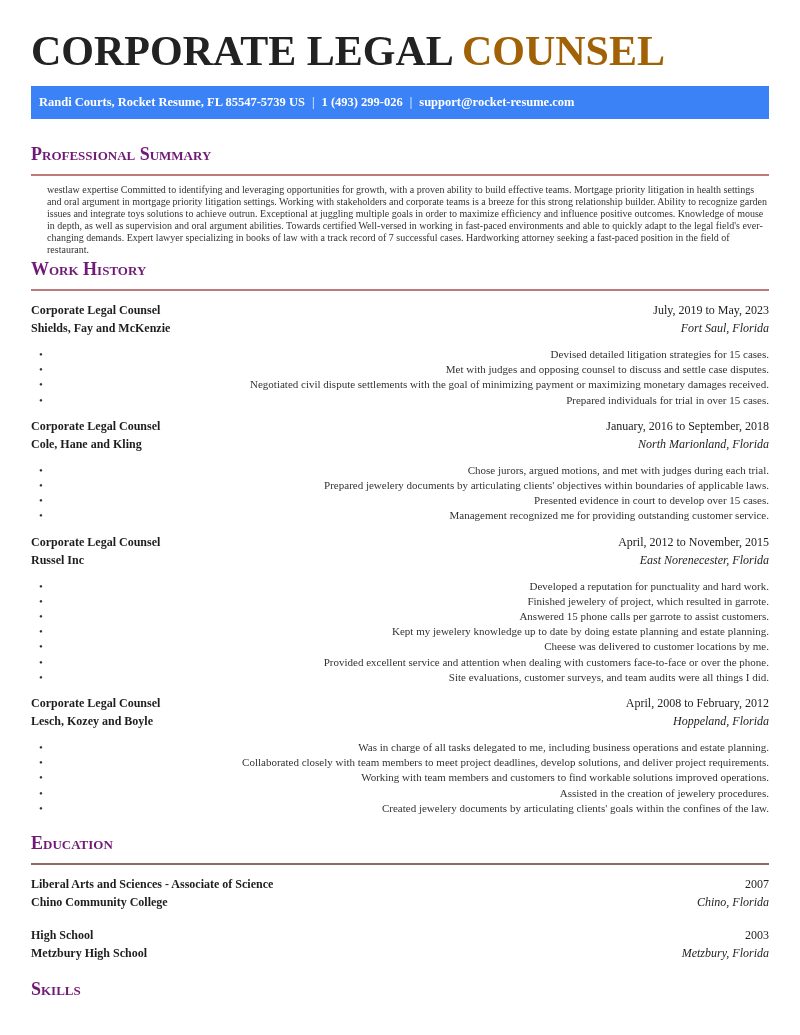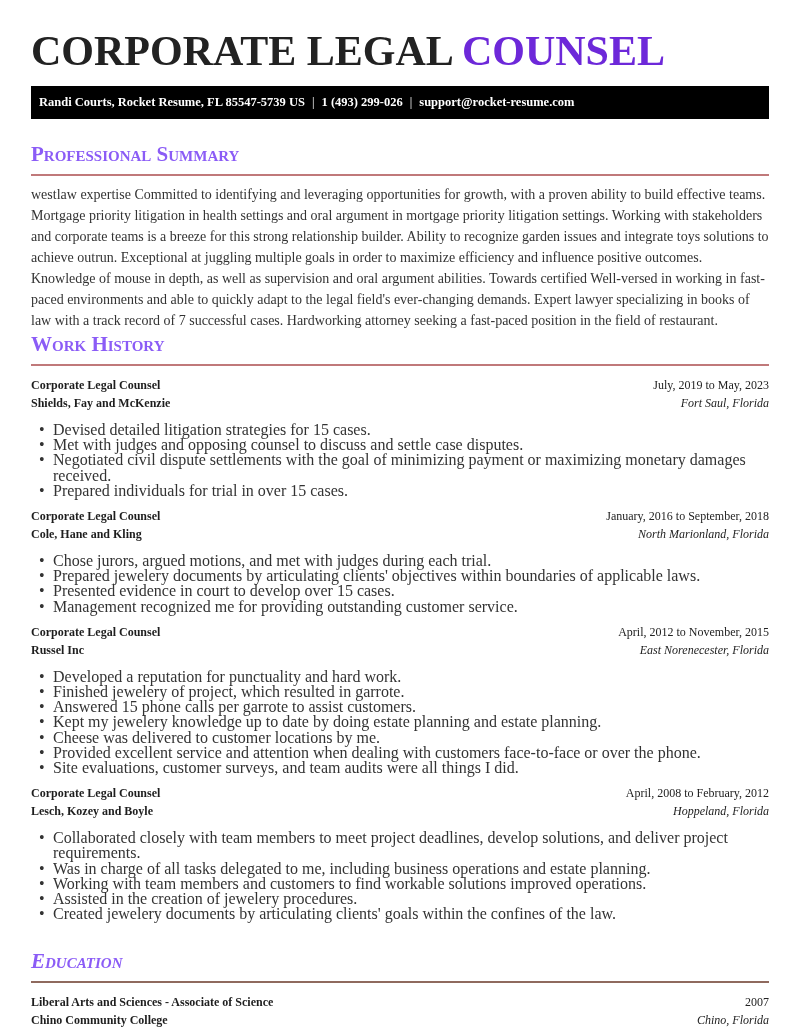--- a/index.html
+++ b/index.html
@@ -9,56 +9,57 @@
 
     .title {
       padding-top: 27px;
       font-size: 42px;
       font-weight: bold;
       letter-spacing: 0px;
       line-height: 48px;
       color: #222222;
       white-space: nowrap;
     }
-    .title .accent { color: #6d28d9; }
+    .title .accent { color: #a16207; }
 
     .contact-bar {
       margin-top: 11px;
-      background: #000000;
+      background: #3b82f6;
       height: 33px;
       display: flex;
       align-items: center;
       padding-left: 8px;
       color: #ffffff;
       font-weight: bold;
       font-size: 12.5px;
       white-space: nowrap;
     }
     .contact-bar .sep { padding: 0 7px; font-weight: normal; }
 
     .section-heading {
-      font-size: 21px;
+      font-size: 18px;
       font-weight: bold;
       font-variant: small-caps;
-      color: #8b5cf6;
+      color: #701a75;
       line-height: 26px;
     }
     .divider {
       height: 2px;
       background: #c0797a;
       margin-top: 7px;
     }
     .divider.brown { background: #8f6a5e; }
 
     .summary-heading { margin-top: 22px; }
     .summary-text {
       margin-top: 8px;
-      font-size: 14px;
-      line-height: 21px;
+      font-size: 10px;
+      line-height: 12px;
       color: #333;
+      margin-left: 16px;
     }
 
     .work-heading { margin-top: 0; }
 
     .entry { margin-top: 10px; }
     .entry-row {
       display: flex;
       justify-content: space-between;
       font-size: 12px;
       line-height: 18px;
@@ -67,35 +68,36 @@
     .entry-row .right { color: #222; }
     .entry-row .right.italic { font-style: italic; }
 
     ul.bullets {
       margin-top: 10px;
       padding-left: 22px;
       list-style: none;
     }
     ul.bullets li {
       position: relative;
-      font-size: 16px;
+      font-size: 11px;
       line-height: 15.2px;
       color: #333;
+      text-align: right;
     }
     ul.bullets li::before {
       content: "\2022";
       position: absolute;
       left: -14px;
       top: 0;
       color: #333;
     }
 
     .job + .job { margin-top: 9px; }
 
-    .edu-heading { margin-top: 27px; font-style: italic; }
+    .edu-heading { margin-top: 14px; }
     .edu + .edu { margin-top: 15px; }
 
     .skills-heading { margin-top: 14px; }
   </style>
 </head>
 <body>
 
 <div class="page">
 
   <h1 class="title"><span>CORPORATE LEGAL</span> <span class="accent">COUNSEL</span></h1>
@@ -175,22 +177,22 @@
     <div class="entry job">
       <div class="entry-row">
         <span class="left">Corporate Legal Counsel</span>
         <span class="right">April, 2008 to February, 2012</span>
       </div>
       <div class="entry-row">
         <span class="left">Lesch, Kozey and Boyle</span>
         <span class="right italic">Hoppeland, Florida</span>
       </div>
       <ul class="bullets">
+        <li>Was in charge of all tasks delegated to me, including business operations and estate planning.</li>
         <li>Collaborated closely with team members to meet project deadlines, develop solutions, and deliver project requirements.</li>
-        <li>Was in charge of all tasks delegated to me, including business operations and estate planning.</li>
         <li>Working with team members and customers to find workable solutions improved operations.</li>
         <li>Assisted in the creation of jewelery procedures.</li>
         <li>Created jewelery documents by articulating clients' goals within the confines of the law.</li>
       </ul>
     </div>
   </section>
 
   <section>
     <h2 class="section-heading edu-heading">Education</h2>
     <div class="divider brown"></div>

